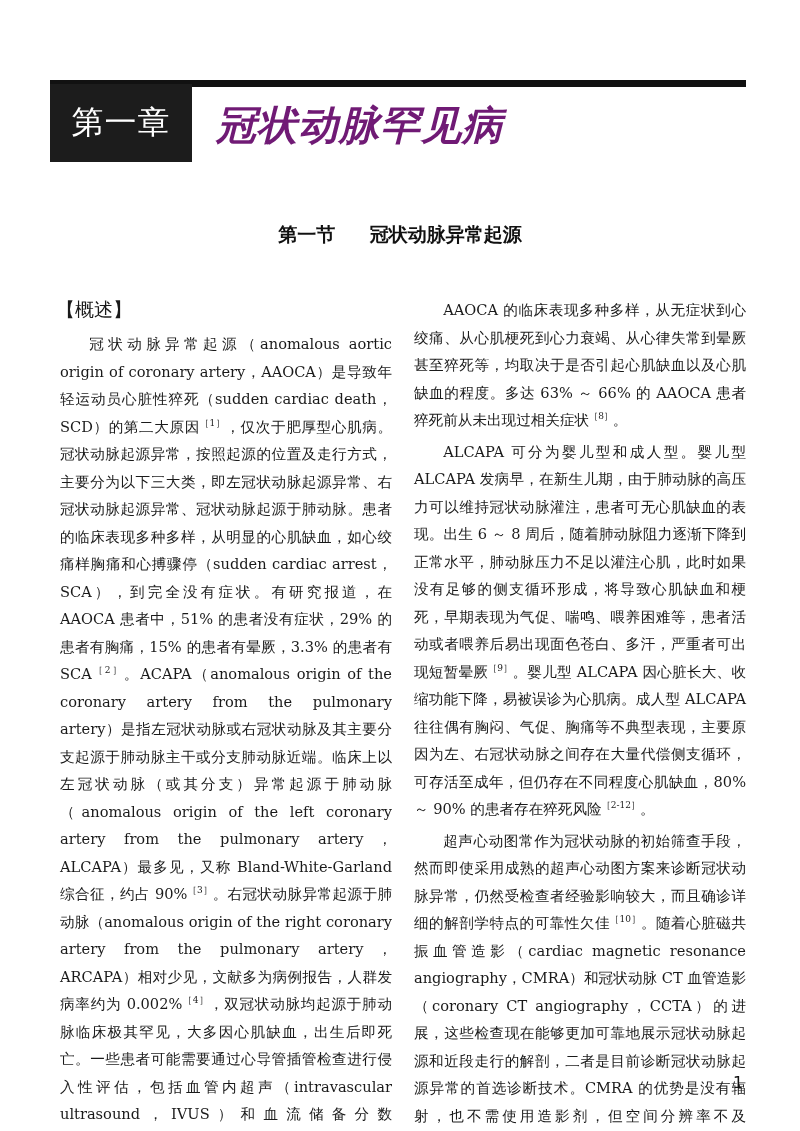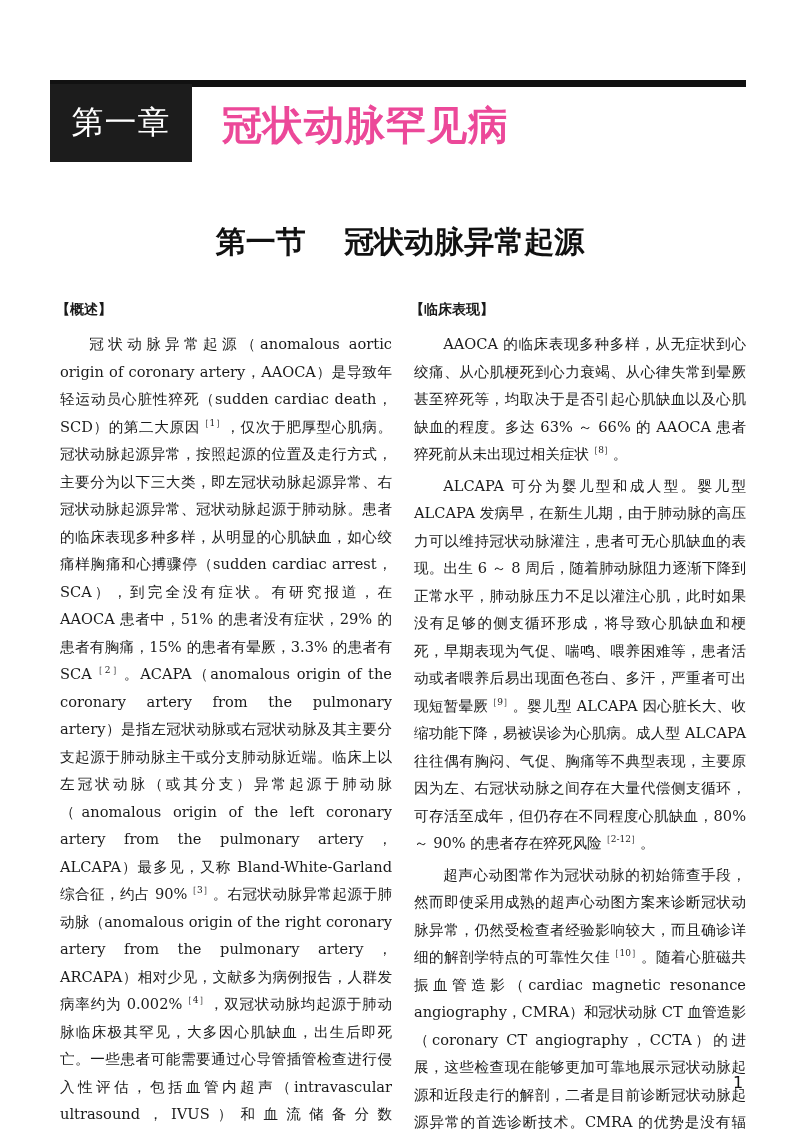--- a/index.html
+++ b/index.html
@@ -2,29 +2,29 @@
 <html><head>
 <meta charset="utf-8">
 <style>
   html, body { margin: 0; padding: 0; background: #ffffff; }
   body { width: 800px; height: 1131px; position: relative; overflow: hidden;
          font-family: "DejaVu Serif", "Liberation Serif", serif; color: #1a1a1a; }
   .top-bar { position: absolute; left: 50px; top: 80px; width: 696px; height: 7px; background: #111; }
   .chapter-box { position: absolute; left: 50px; top: 84px; width: 142px; height: 78px; background: #1c1c1c;
                  color: #fff; font-family: "DejaVu Sans", "Liberation Sans", sans-serif; font-size: 32px;
                  display: flex; align-items: center; justify-content: center; letter-spacing: 1px; }
-  .chapter-title { position: absolute; left: 222px; top: 98px; font-size: 40px; font-weight: bold;
-                   font-family: "DejaVu Serif", "Liberation Serif", serif; color: #ec4899; letter-spacing: 1px; }
+  .chapter-title { position: absolute; left: 216px; top: 98px; font-size: 40px; font-weight: bold;
+                   font-family: "DejaVu Serif", "Liberation Serif", serif; color: #701a75; letter-spacing: 1px; font-style: italic; }
   .section-title { position: absolute; left: 0; width: 800px; top: 222px; text-align: center;
-                   font-family: "DejaVu Sans", "Liberation Sans", sans-serif; font-weight: bold; font-size: 30px; color: #111; }
+                   font-family: "DejaVu Sans", "Liberation Sans", sans-serif; font-weight: bold; font-size: 19px; color: #111; }
   .section-title span { margin: 0 14px; }
   .col { position: absolute; top: 292px; width: 340px; font-size: 14.6px; line-height: 27.5px; text-align: justify; }
   .col.left { left: 56px; }
   .col.right { left: 410px; }
-  .heading { font-family: "DejaVu Sans", "Liberation Sans", sans-serif; font-weight: bold; font-size: 14px;
+  .heading { font-family: "DejaVu Sans", "Liberation Sans", sans-serif; font-weight: normal; font-size: 19px;
              margin: 0 0 4px 0; height: 34px; line-height: 34px; }
   .heading.mid { margin-top: 8px; }
   p { margin: 4px; text-indent: 2em; }
   sup { font-size: 9px; line-height: 0; vertical-align: 6px; }
   .page-number { position: absolute; left: 733px; top: 1073px; font-family: "DejaVu Sans", "Liberation Sans", sans-serif;
                  font-size: 16px; color: #111; }
 </style>
 </head>
 <body>
 
@@ -40,20 +40,19 @@
 <div class="col left">
   <div class="heading">【概述】</div>
   <div id="left-paras">
       <p><span>冠状动脉异常起源（anomalous aortic origin of coronary artery，AAOCA）是导致年轻运动员心脏性猝死（sudden cardiac death，SCD）的第二大原因</span><sup>［1］</sup><span>，仅次于肥厚型心肌病。冠状动脉起源异常，按照起源的位置及走行方式，主要分为以下三大类，即左冠状动脉起源异常、右冠状动脉起源异常、冠状动脉起源于肺动脉。患者的临床表现多种多样，从明显的心肌缺血，如心绞痛样胸痛和心搏骤停（sudden cardiac arrest，SCA），到完全没有症状。有研究报道，在 AAOCA 患者中，51% 的患者没有症状，29% 的患者有胸痛，15% 的患者有晕厥，3.3% 的患者有 SCA</span><sup>［2］</sup><span>。ACAPA（anomalous origin of the coronary artery from the pulmonary artery）是指左冠状动脉或右冠状动脉及其主要分支起源于肺动脉主干或分支肺动脉近端。临床上以左冠状动脉（或其分支）异常起源于肺动脉（anomalous origin of the left coronary artery from the pulmonary artery，ALCAPA）最多见，又称 Bland-White-Garland 综合征，约占 90%</span><sup>［3］</sup><span>。右冠状动脉异常起源于肺动脉（anomalous origin of the right coronary artery from the pulmonary artery，ARCAPA）相对少见，文献多为病例报告，人群发病率约为 0.002%</span><sup>［4］</sup><span>，双冠状动脉均起源于肺动脉临床极其罕见，大多因心肌缺血，出生后即死亡。一些患者可能需要通过心导管插管检查进行侵入性评估，包括血管内超声（intravascular ultrasound，IVUS）和血流储备分数（fractional flow reserve，FFR）测定。</span></p>
       <p></p>
     </div>
 </div>
 
 <div class="col right">
   <div id="right-sections">
-      <div class="heading">【临床表现】</div>
       <p><span>AAOCA 的临床表现多种多样，从无症状到心绞痛、从心肌梗死到心力衰竭、从心律失常到晕厥甚至猝死等，均取决于是否引起心肌缺血以及心肌缺血的程度。多达 63% ～ 66% 的 AAOCA 患者猝死前从未出现过相关症状</span><sup>［8］</sup><span>。</span></p>
       <p><span>ALCAPA 可分为婴儿型和成人型。婴儿型 ALCAPA 发病早，在新生儿期，由于肺动脉的高压力可以维持冠状动脉灌注，患者可无心肌缺血的表现。出生 6 ～ 8 周后，随着肺动脉阻力逐渐下降到正常水平，肺动脉压力不足以灌注心肌，此时如果没有足够的侧支循环形成，将导致心肌缺血和梗死，早期表现为气促、喘鸣、喂养困难等，患者活动或者喂养后易出现面色苍白、多汗，严重者可出现短暂晕厥</span><sup>［9］</sup><span>。婴儿型 ALCAPA 因心脏长大、收缩功能下降，易被误诊为心肌病。成人型 ALCAPA 往往偶有胸闷、气促、胸痛等不典型表现，主要原因为左、右冠状动脉之间存在大量代偿侧支循环，可存活至成年，但仍存在不同程度心肌缺血，80% ～ 90% 的患者存在猝死风险</span><sup>［2-12］</sup><span>。</span></p>
       <p><span>超声心动图常作为冠状动脉的初始筛查手段，然而即使采用成熟的超声心动图方案来诊断冠状动脉异常，仍然受检查者经验影响较大，而且确诊详细的解剖学特点的可靠性欠佳</span><sup>［10］</sup><span>。随着心脏磁共振血管造影（cardiac magnetic resonance angiography，CMRA）和冠状动脉 CT 血管造影（coronary CT angiography，CCTA）的进展，这些检查现在能够更加可靠地展示冠状动脉起源和近段走行的解剖，二者是目前诊断冠状动脉起源异常的首选诊断技术。CMRA 的优势是没有辐射，也不需使用造影剂，但空间分辨率不及 CCTA，而这一点对诊断决策而言很</span></p>
     </div>
 </div>
 
 <div class="page-number">1</div>
 
 </body></html>

